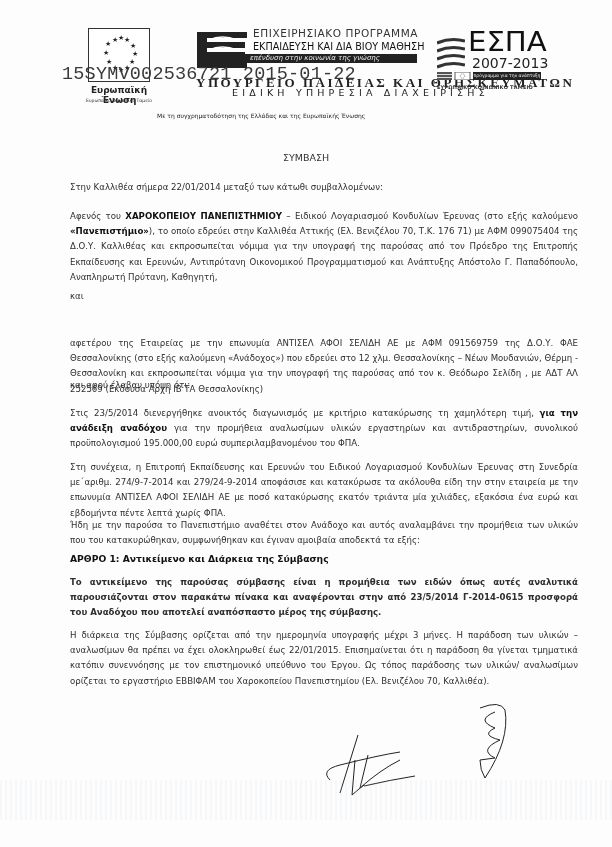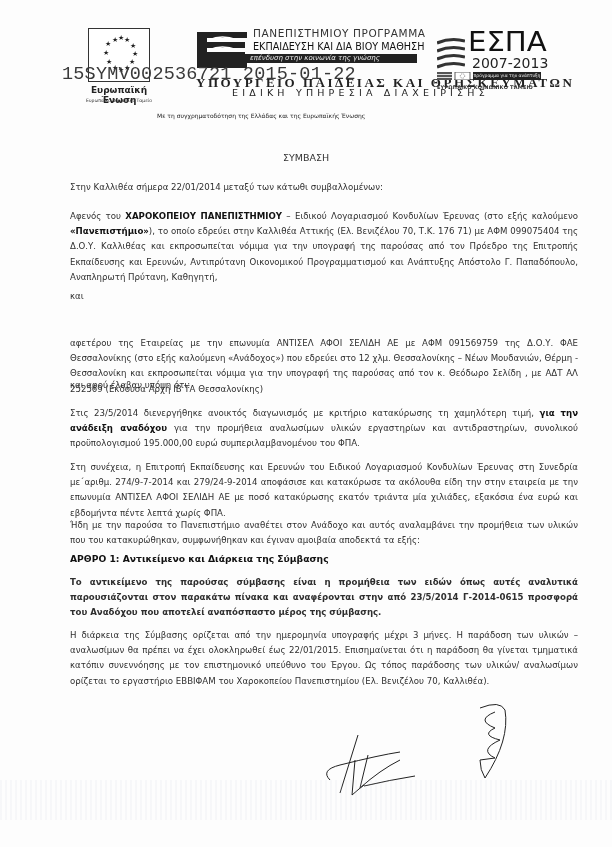--- a/index.html
+++ b/index.html
@@ -60,21 +60,21 @@
 </div>
 <div class="abs eu-name">Ευρωπαϊκή Ένωση</div>
 <div class="abs eu-sub">Ευρωπαϊκό Κοινωνικό Ταμείο</div>
 
 <svg class="abs ep-logo" viewBox="0 0 50 38">
   <path d="M0 2 L50 2 L50 8 L10 8 L10 12 L48 12 L48 18 L10 18 L10 22 L48 22 L48 28 L10 28 L10 32 L50 32 L50 38 L0 38 Z" fill="#222"></path>
   <path d="M12 10 Q25 4 40 10" stroke="#fff" stroke-width="1.5" fill="none"></path>
   <path d="M12 20 Q25 14 40 20" stroke="#fff" stroke-width="1.5" fill="none"></path>
   <path d="M12 30 Q25 24 40 30" stroke="#fff" stroke-width="1.5" fill="none"></path>
 </svg>
-<div class="abs ep-line1">ΠΑΝΕΠΙΣΤΗΜΙΟΥ ΠΡΟΓΡΑΜΜΑ</div>
+<div class="abs ep-line1">ΕΠΙΧΕΙΡΗΣΙΑΚΟ ΠΡΟΓΡΑΜΜΑ</div>
 <div class="abs ep-line2">ΕΚΠΑΙΔΕΥΣΗ ΚΑΙ ΔΙΑ ΒΙΟΥ ΜΑΘΗΣΗ</div>
 <div class="abs ep-bar"></div>
 <div class="abs ep-bar-text">επένδυση στην κοινωνία της γνώσης</div>
 <div class="abs ep-min">ΥΠΟΥΡΓΕΙΟ ΠΑΙΔΕΙΑΣ ΚΑΙ ΘΡΗΣΚΕΥΜΑΤΩΝ</div>
 <div class="abs ep-eyd">ΕΙΔΙΚΗ ΥΠΗΡΕΣΙΑ ΔΙΑΧΕΙΡΙΣΗΣ</div>
 <div class="abs cofund">Με τη συγχρηματοδότηση της Ελλάδας και της Ευρωπαϊκής Ένωσης</div>
 
 <svg class="abs espa-waves" viewBox="0 0 28 32">
   <path d="M0 6 Q14 0 28 4" stroke="#333" stroke-width="3" fill="none"></path>
   <path d="M0 14 Q14 8 28 12" stroke="#333" stroke-width="3" fill="none"></path>

